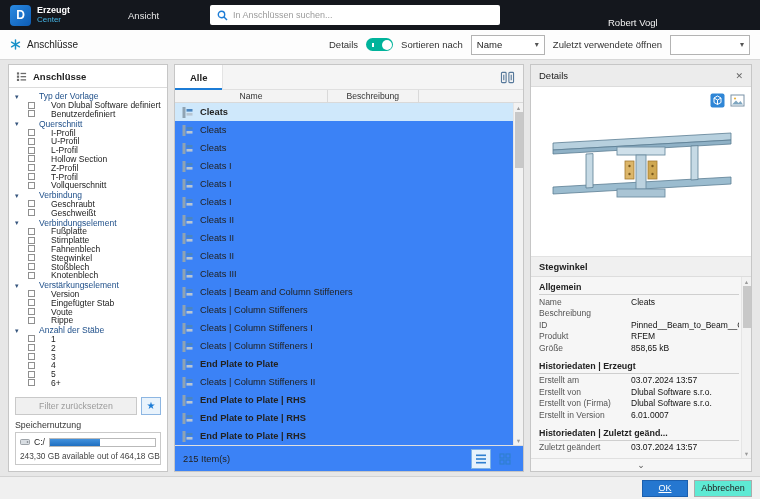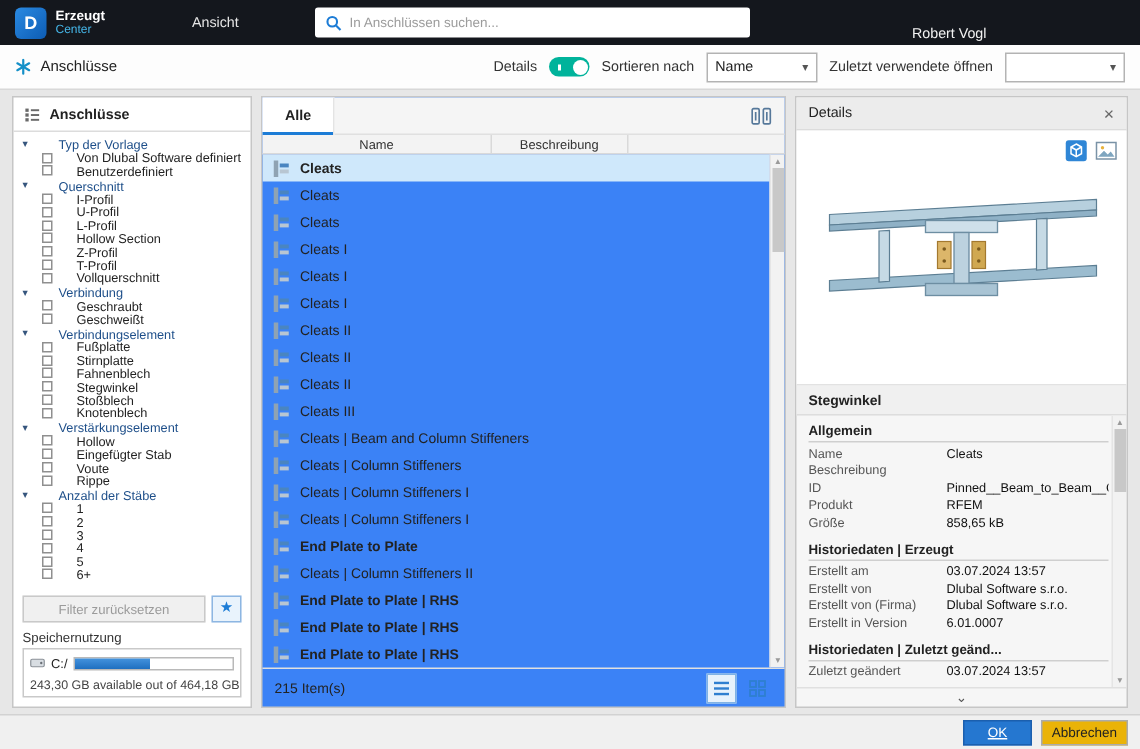--- a/index.html
+++ b/index.html
@@ -102,21 +102,21 @@
   .md-section{margin-bottom:5px;}
   .md-section-title{font-weight:bold;font-size:8.9px;border-bottom:1px solid #cfcfcf;padding:2px 0 2px;margin-bottom:1px;}
   .md-row{display:flex;font-size:8.5px;height:11.5px;align-items:center;}
   .md-label{width:46%;color:#555;flex:none;}
   .md-value{flex:1;color:#111;white-space:nowrap;overflow:hidden;}
   .details-more{height:13px;display:flex;align-items:center;justify-content:center;color:#555;font-size:9px;border-top:1px solid #e0e0e0;flex:none;cursor:pointer;}
 
   
   .footbar{position:absolute;left:0;right:0;bottom:0;height:23px;background:#f0f0f0;border-top:1px solid #d2d2d2;display:flex;align-items:center;justify-content:flex-end;gap:6px;padding:0 8px;}
   .ok{width:46px;height:17px;background:#2577d0;color:#fff;border:1px solid #1b5fae;font-size:9px;cursor:pointer;text-decoration:underline;}
-  .cancel{width:58px;height:17px;background:#eab308;border:1px solid #ababab;font-size:9px;color:#222;cursor:pointer;}
+  .cancel{width:58px;height:17px;background:#5eead4;border:1px solid #ababab;font-size:9px;color:#222;cursor:pointer;}
 </style>
 </head>
 <body>
 
 <div class="app">
 
   <header class="titlebar">
     <div class="logo">
       <div class="logo-badge">D</div>
       <div class="logo-text">
@@ -294,21 +294,21 @@
             <span class="tree-label">Knotenblech</span>
           </div>
           <div class="tree-row group">
             <span class="tree-arrow">▾</span>
 
             <span class="tree-label">Verstärkungselement</span>
           </div>
           <div class="tree-row">
 
             <span class="checkbox"></span>
-            <span class="tree-label">Hollow</span>
+            <span class="tree-label">Version</span>
           </div>
           <div class="tree-row">
 
             <span class="checkbox"></span>
             <span class="tree-label">Eingefügter Stab</span>
           </div>
           <div class="tree-row">
 
             <span class="checkbox"></span>
             <span class="tree-label">Voute</span>

